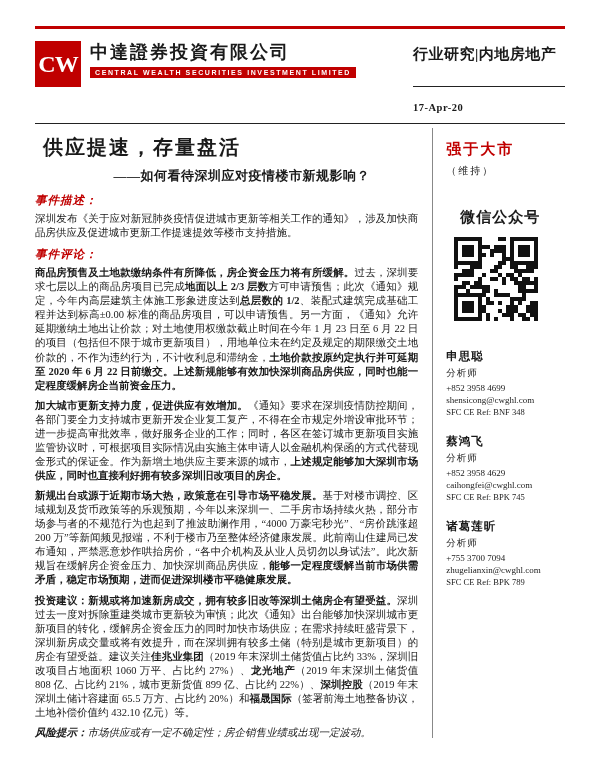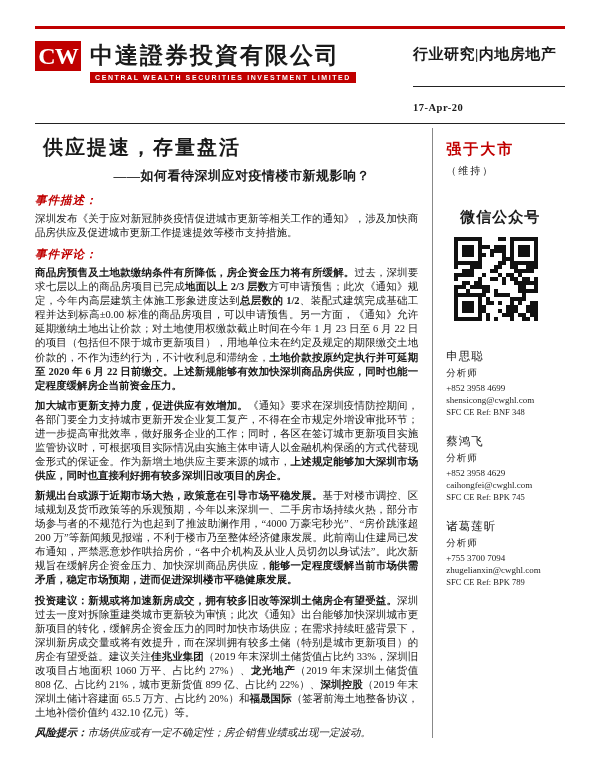--- a/index.html
+++ b/index.html
@@ -12,23 +12,23 @@
     width:600px;height:776px;margin:0 auto;overflow:hidden;
     font-family:"Liberation Serif","DejaVu Serif",serif;
     color:var(--ink);
   }
   .page{width:600px;height:776px;position:relative;background:#fff;}
 
   .top-rule{border-top:3px solid var(--red);margin:26px 35px 12px 35px;}
 
   .header{display:flex;justify-content:space-between;align-items:flex-start;padding:0 35px;}
   .brand{display:flex;gap:9px;align-items:flex-start;}
-  .logo{width:46px;height:30px;background:var(--red);color:#fff;display:flex;align-items:center;justify-content:center;
+  .logo{width:46px;height:46px;background:var(--red);color:#fff;display:flex;align-items:center;justify-content:center;
         font-weight:700;font-size:24px;letter-spacing:-1px;font-family:"Liberation Serif",serif;}
-  .company-cn{font-size:23px;font-weight:700;letter-spacing:2px;line-height:1.1;margin-top:2px;}
+  .company-cn{font-size:18px;font-weight:700;letter-spacing:2px;line-height:1.1;margin-top:2px;}
   .company-en{margin-top:4px;background:var(--red);color:#fff;font-size:7px;letter-spacing:1.6px;
               padding:2px 5px;font-weight:700;width:max-content;font-family:"Liberation Sans",sans-serif;}
   .header-meta{width:152px;margin-top:4px;}
   .category{font-size:15px;font-weight:700;padding-bottom:22px;border-bottom:1.5px solid #222;letter-spacing:.5px;}
   .date{font-size:10.5px;margin-top:15px;font-weight:700;letter-spacing:.5px;}
 
   .header-rule{border-top:1.5px solid #222;margin:10px 35px 0 35px;}
 
   .columns{display:flex;padding:0 28px 0 35px;height:614px;}
   .left-col{width:398px;padding:8px 14px 0 0;}
@@ -45,21 +45,21 @@
   .seg-i{font-style:italic;}
   .seg-bi{font-weight:700;font-style:italic;}
 
   .rating{color:var(--red);font-size:15px;font-weight:700;letter-spacing:2px;margin-top:6px;}
   .rating-status{font-size:10px;margin-top:5px;letter-spacing:2px;}
   .wechat-label{font-size:15px;font-weight:700;margin:30px 0 8px 14px;letter-spacing:1px;}
   .qr{width:88px;height:88px;margin-left:6px;background:#fff;}
   .qr svg{display:block;}
   #analysts{margin-top:26px;}
   .analyst{margin-bottom:17px;font-family:"Liberation Serif",serif;}
-  .a-name{font-size:11.5px;font-weight:400;margin-bottom:3px;letter-spacing:1px;}
+  .a-name{font-size:11.5px;font-weight:700;margin-bottom:3px;letter-spacing:1px;}
   .a-role{font-size:9.5px;margin-bottom:3px;letter-spacing:1px;}
   .a-phone{font-size:9px;margin-bottom:2px;}
   .a-email{font-size:9px;margin-bottom:2px;}
   .a-ref{font-size:8.5px;}
 </style>
 </head>
 <body>
 
 <div class="page">
 

